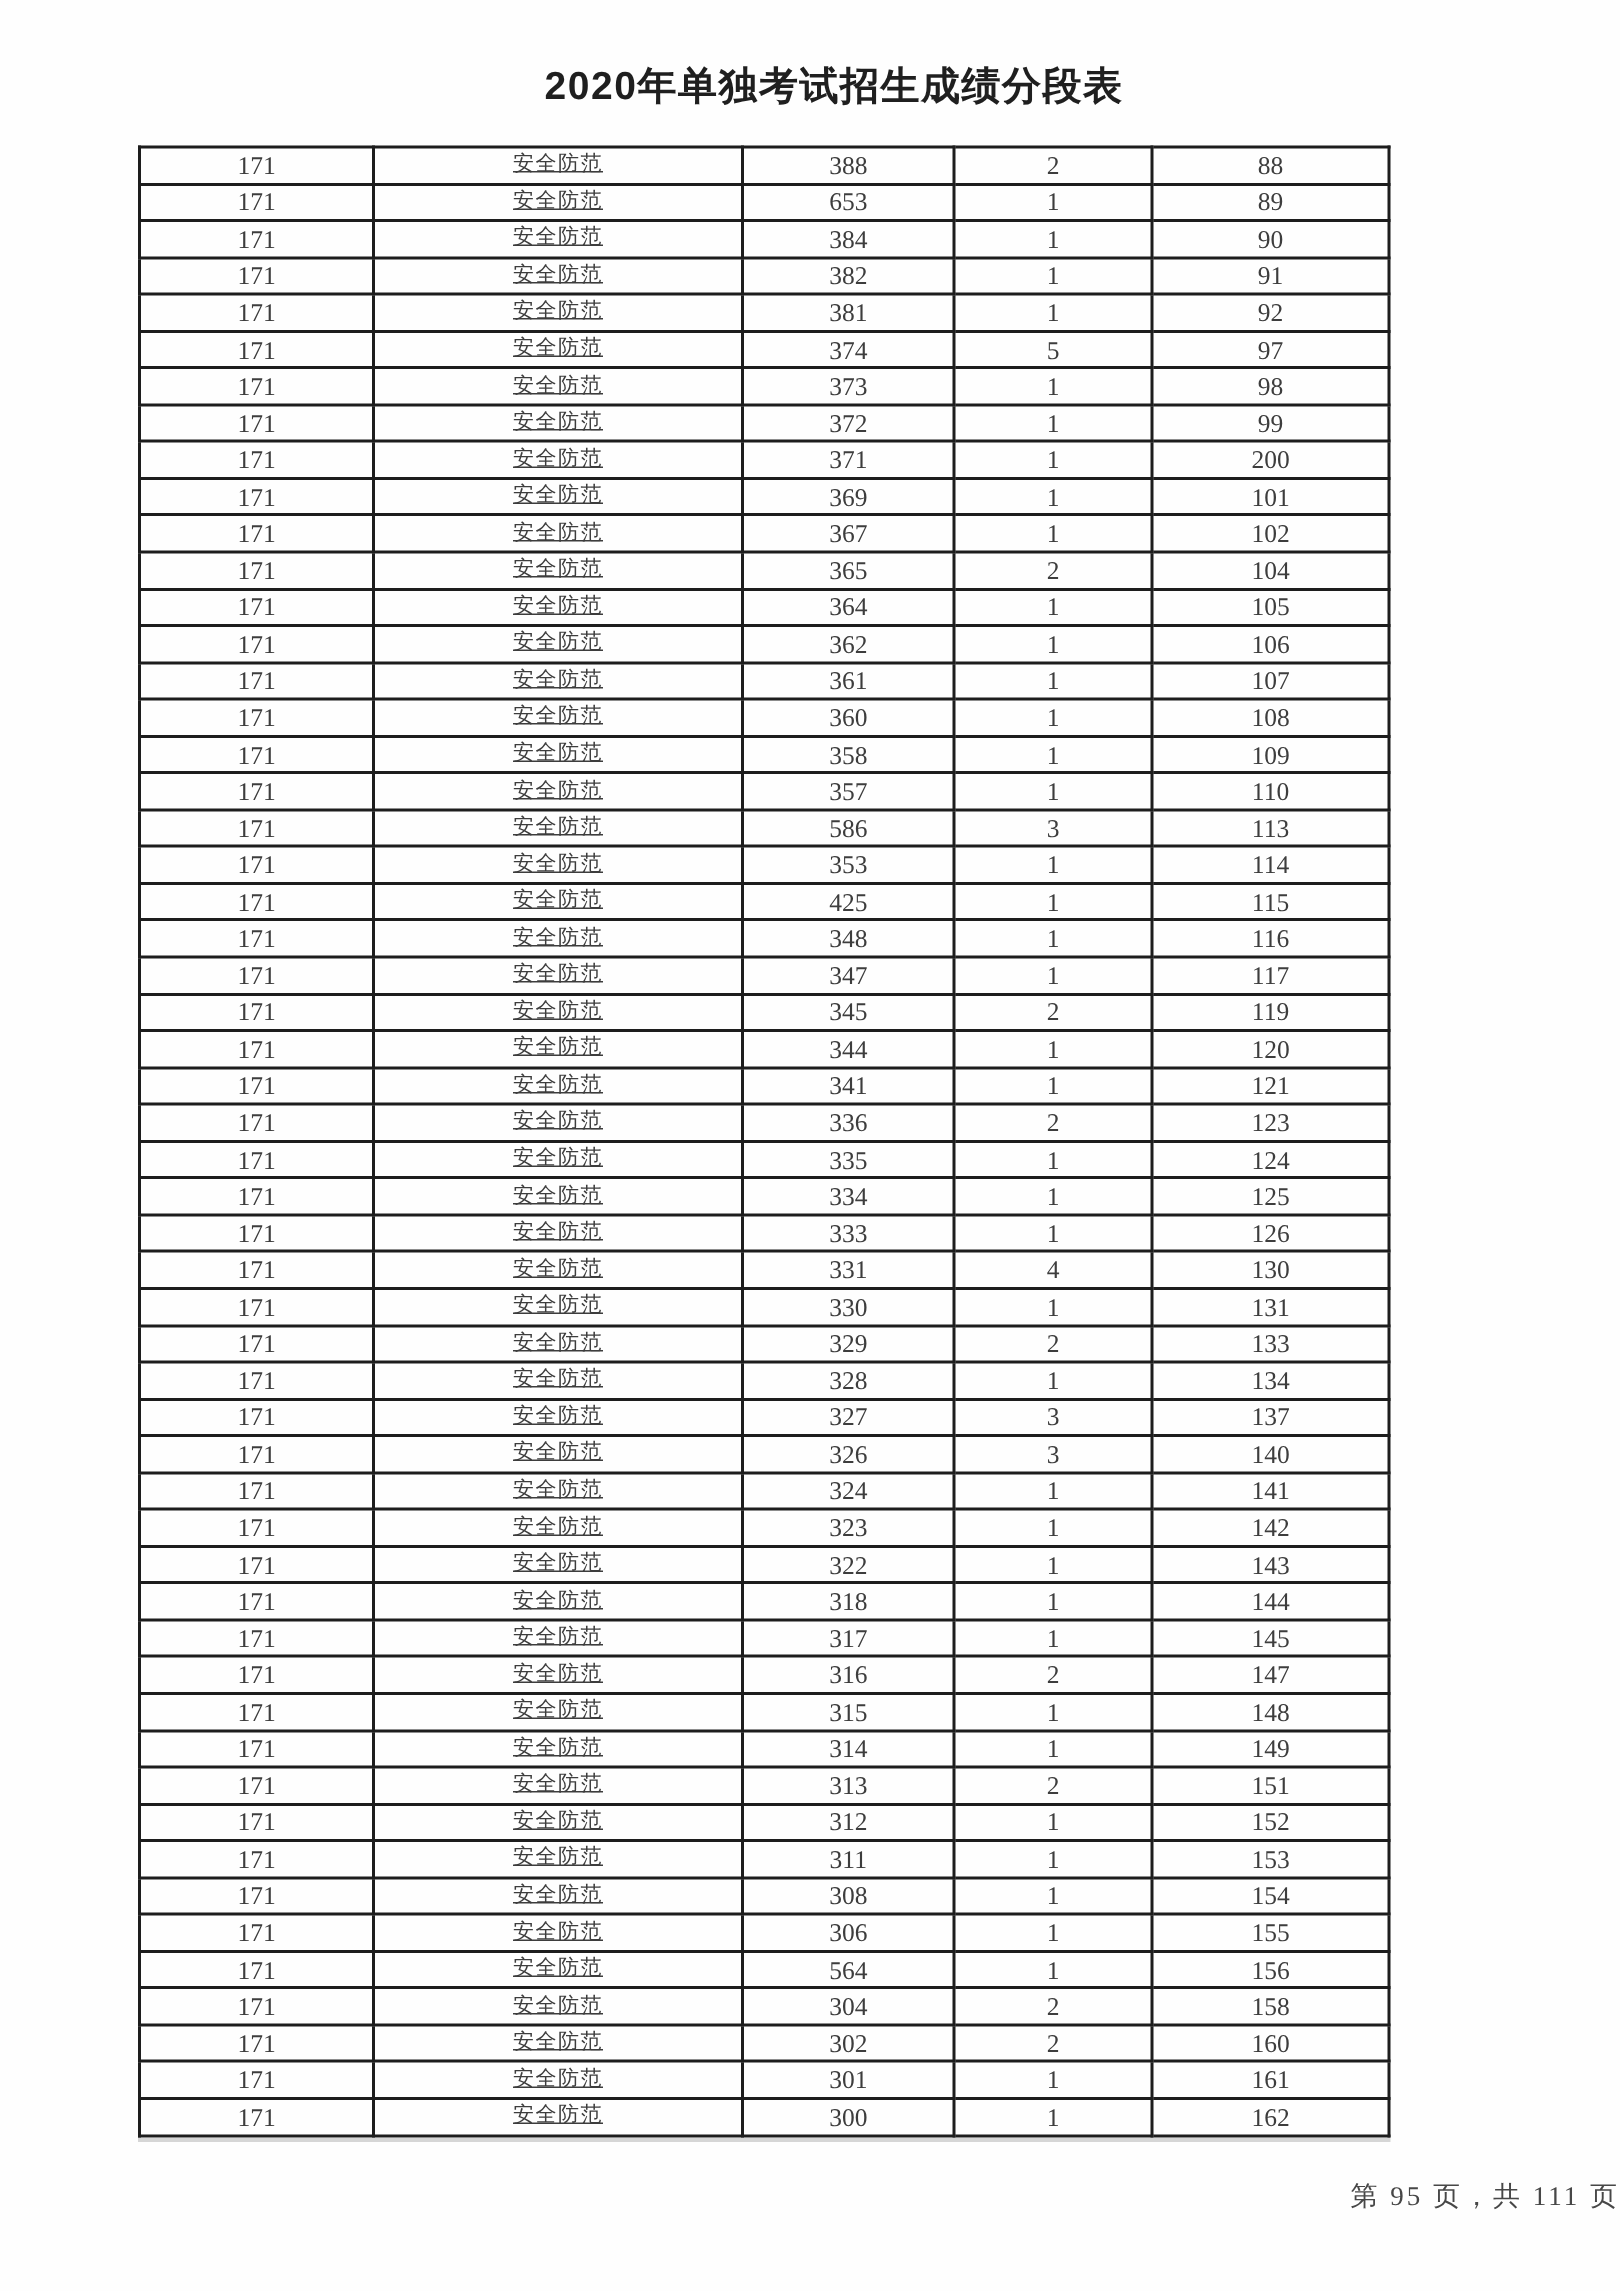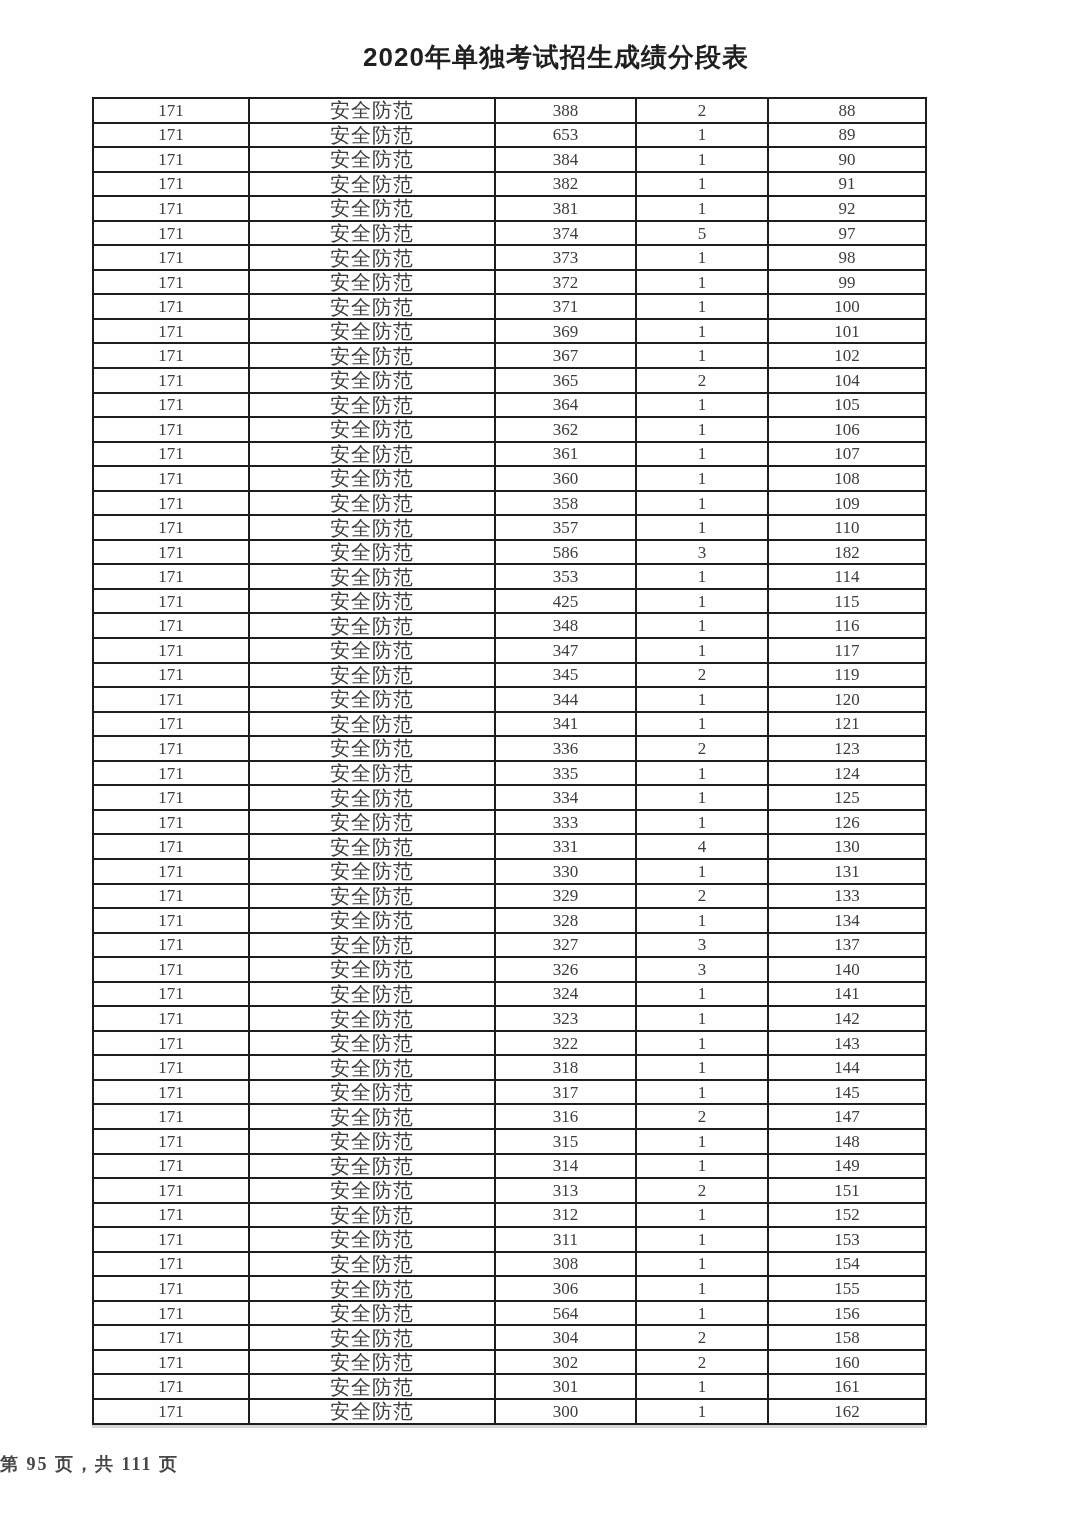--- a/index.html
+++ b/index.html
@@ -43,33 +43,33 @@
     padding: 0;
     text-align: center;
     vertical-align: middle;
     font-size: 17px;
     color: #3d3d3d;
     line-height: 1;
     overflow: hidden;
     white-space: nowrap;
   }
   table.score-table td.major-cell {
-    font-size: 20px;
+    font-size: 14px;
     letter-spacing: 1px;
+    text-decoration: underline;
   }
   .footer {
     position: absolute;
     top: 1452px;
     left: 0;
     width: 100%;
-    text-align: left;
+    text-align: right;
     font-size: 18px;
     letter-spacing: 2px;
     color: #474747;
-    font-weight: bold;
   }
 </style>
 </head>
 <body>
 
 <div class="page">
   <div class="title">2020年单独考试招生成绩分段表</div>
 
   <table class="score-table">
     <colgroup id="table-cols">
@@ -134,21 +134,21 @@
           <td class="major-cell">安全防范</td>
           <td>372</td>
           <td>1</td>
           <td>99</td>
         </tr>
         <tr>
           <td>171</td>
           <td class="major-cell">安全防范</td>
           <td>371</td>
           <td>1</td>
-          <td>100</td>
+          <td>200</td>
         </tr>
         <tr>
           <td>171</td>
           <td class="major-cell">安全防范</td>
           <td>369</td>
           <td>1</td>
           <td>101</td>
         </tr>
         <tr>
           <td>171</td>
@@ -204,21 +204,21 @@
           <td class="major-cell">安全防范</td>
           <td>357</td>
           <td>1</td>
           <td>110</td>
         </tr>
         <tr>
           <td>171</td>
           <td class="major-cell">安全防范</td>
           <td>586</td>
           <td>3</td>
-          <td>182</td>
+          <td>113</td>
         </tr>
         <tr>
           <td>171</td>
           <td class="major-cell">安全防范</td>
           <td>353</td>
           <td>1</td>
           <td>114</td>
         </tr>
         <tr>
           <td>171</td>

